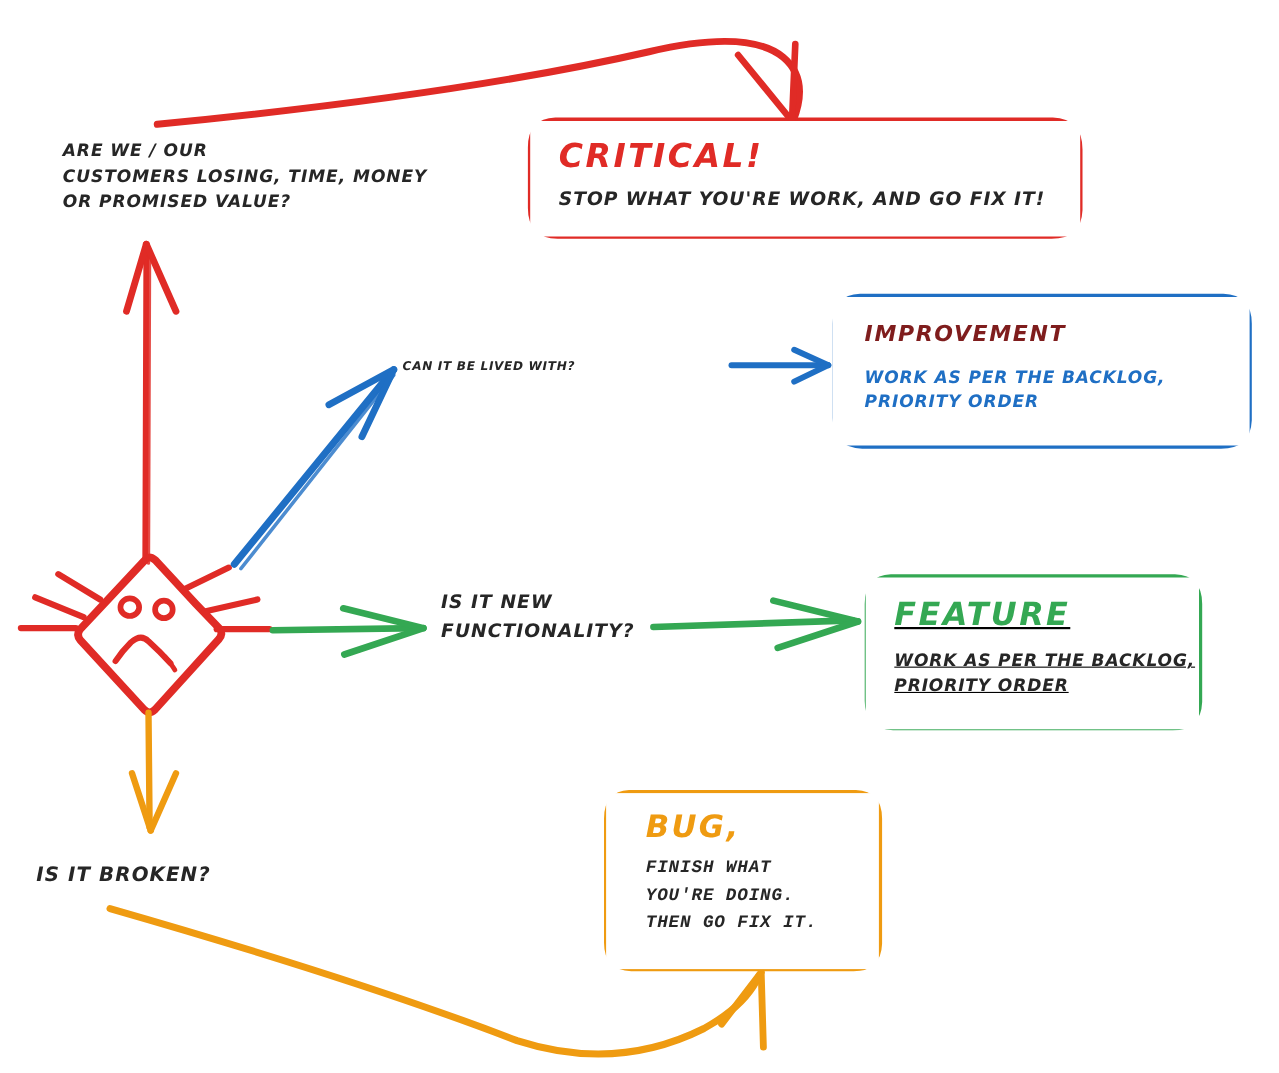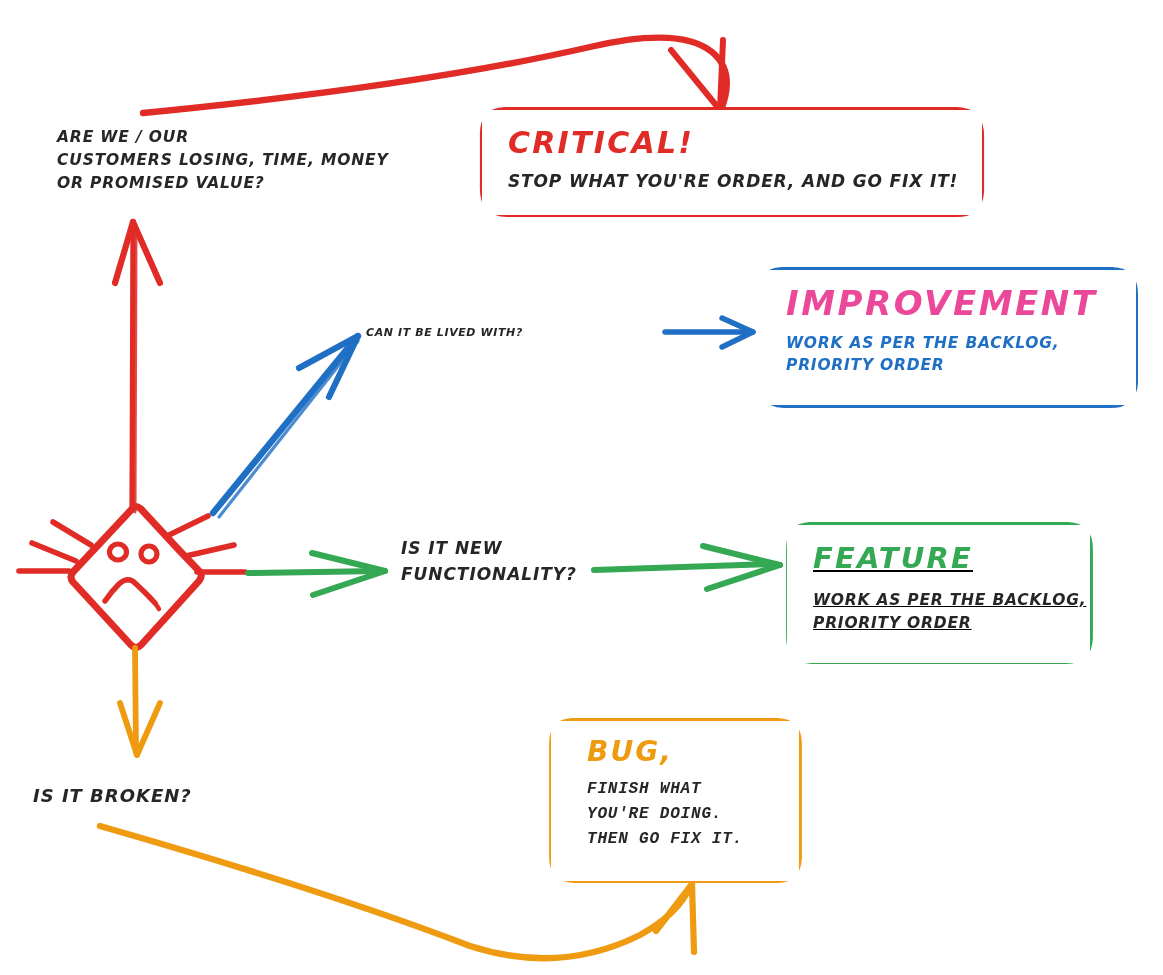--- a/index.html
+++ b/index.html
@@ -46,21 +46,21 @@
 
   
   #card-critical{left:482px;top:110px;width:500px;height:105px;}
   #card-critical .title{font-size:30px;color:#e02b26;line-height:34px;}
   #card-critical .body{font-size:17px;color:#262626;line-height:24px;margin-top:9px;}
   #card-critical .inner{padding:16px 12px 0 26px;}
 
   
   #card-improvement{left:757px;top:270px;width:379px;height:135px;}
   #card-improvement .inner{padding:16px 0 0 29px;}
-  #card-improvement .title{font-size:34px;color:#ec4899;line-height:34px;}
+  #card-improvement .title{font-size:20px;color:#7f1d1d;line-height:34px;}
   #card-improvement .body{font-size:15.5px;color:#1f6fc4;line-height:22px;margin-top:12px;}
 
   
   #card-feature{left:787px;top:525px;width:303px;height:138px;}
   #card-feature .inner{padding:16px 0 0 26px;text-decoration:underline;}
   #card-feature .title{font-size:29px;color:#34a853;line-height:34px;}
   #card-feature .body{font-size:15.5px;color:#262626;line-height:23px;margin-top:14px;}
 
   
   #card-bug{left:551px;top:721px;width:248px;height:160px;}
@@ -180,21 +180,21 @@
   <div class="hand q-label" id="label-lived">CAN IT BE LIVED WITH?</div>
 
   <div class="hand q-label" id="label-newfunc">IS IT NEW
 FUNCTIONALITY?</div>
 
   <div class="hand q-label" id="label-broken">IS IT BROKEN?</div>
 
   <div class="card" id="card-critical">
     <div class="inner">
       <div class="title">CRITICAL!</div>
-      <div class="body">STOP WHAT YOU'RE ORDER, AND GO FIX IT!</div>
+      <div class="body">STOP WHAT YOU'RE WORK, AND GO FIX IT!</div>
     </div>
   </div>
 
   <div class="card" id="card-improvement">
     <div class="inner">
       <div class="title">IMPROVEMENT</div>
       <div class="body">WORK AS PER THE BACKLOG,
 PRIORITY ORDER</div>
     </div>
   </div>

